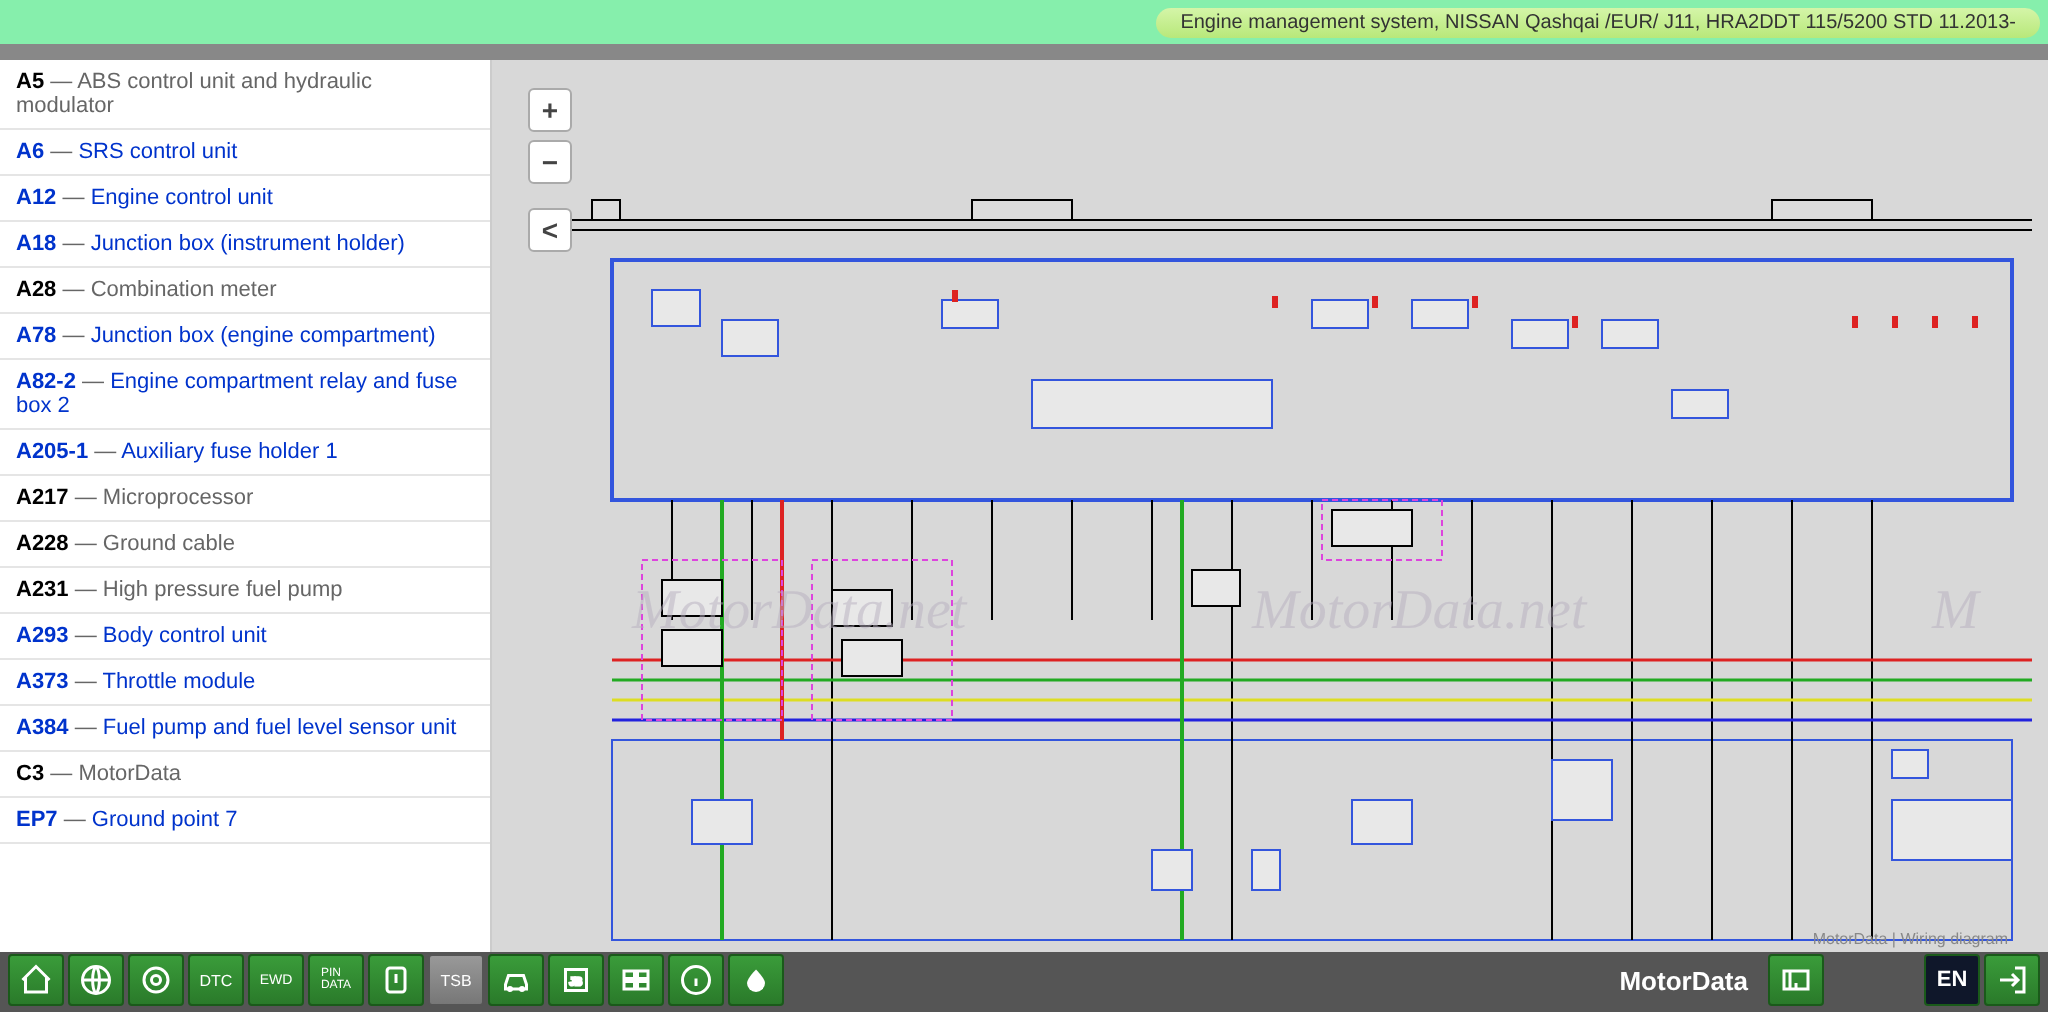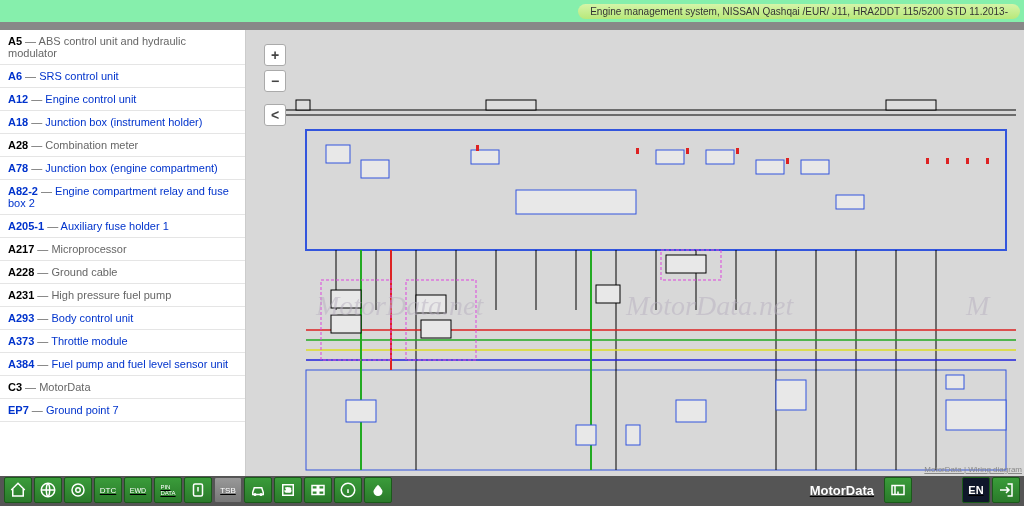--- a/index.html
+++ b/index.html
@@ -19,23 +19,23 @@
   .desc { color: #666; text-align: center; }
   .desc.link { color: #0033cc; margin-top: 40px; }
   .code.link { color: #0033cc; }
   
   .diagram-area { flex: 1; background: #d8d8d8; position: relative; }
   .zoom-controls { position: absolute; top: 14px; left: 18px; z-index: 10; display: flex; flex-direction: column; gap: 4px; }
   .zoom-btn { width: 22px; height: 22px; background: #fff; border: 1px solid #aaa; border-radius: 3px; display: flex; align-items: center; justify-content: center; cursor: pointer; font-size: 14px; font-weight: bold; color: #444; }
   
   .diagram-canvas { position: absolute; inset: 0; }
   .watermark { position: absolute; color: #b8b0c0; font-size: 28px; font-style: italic; font-family: Georgia, serif; opacity: 0.5; pointer-events: none; text-align: center; }
-  .credit { position: absolute; bottom: 2px; right: 2px; font-size: 8px; color: #888; z-index: 5; text-decoration: underline; }
-  
-  .bottom-bar { height: 28px; background: #555; display: flex; align-items: center; padding: 0 4px; gap: 2px; text-decoration: underline; }
+  .credit { position: absolute; bottom: 2px; right: 20px; font-size: 8px; color: #888; z-index: 5; }
+  
+  .bottom-bar { height: 28px; background: #555; display: flex; align-items: center; padding: 0 4px; gap: 2px; }
   .tool-btn { width: 28px; height: 26px; background: linear-gradient(#3a9c3a, #2a7a2a); border: 1px solid #1a5a1a; border-radius: 2px; display: flex; align-items: center; justify-content: center; cursor: pointer; color: #fff; font-size: 7px; }
   .tool-btn.grey { background: linear-gradient(#999, #777); border-color: #555; }
   .tool-btn svg { width: 18px; height: 18px; }
   .spacer { flex: 1; }
   .brand { color: #fff; font-size: 13px; font-weight: bold; margin-right: 8px; }
   .lang-btn { width: 28px; height: 26px; background: #0f172a; border: 1px solid #1a5a1a; border-radius: 2px; display: flex; align-items: center; justify-content: center; color: #fff; font-weight: bold; font-size: 11px; cursor: pointer; margin-left: 48px; }
 </style>
 </head>
 <body>
 

